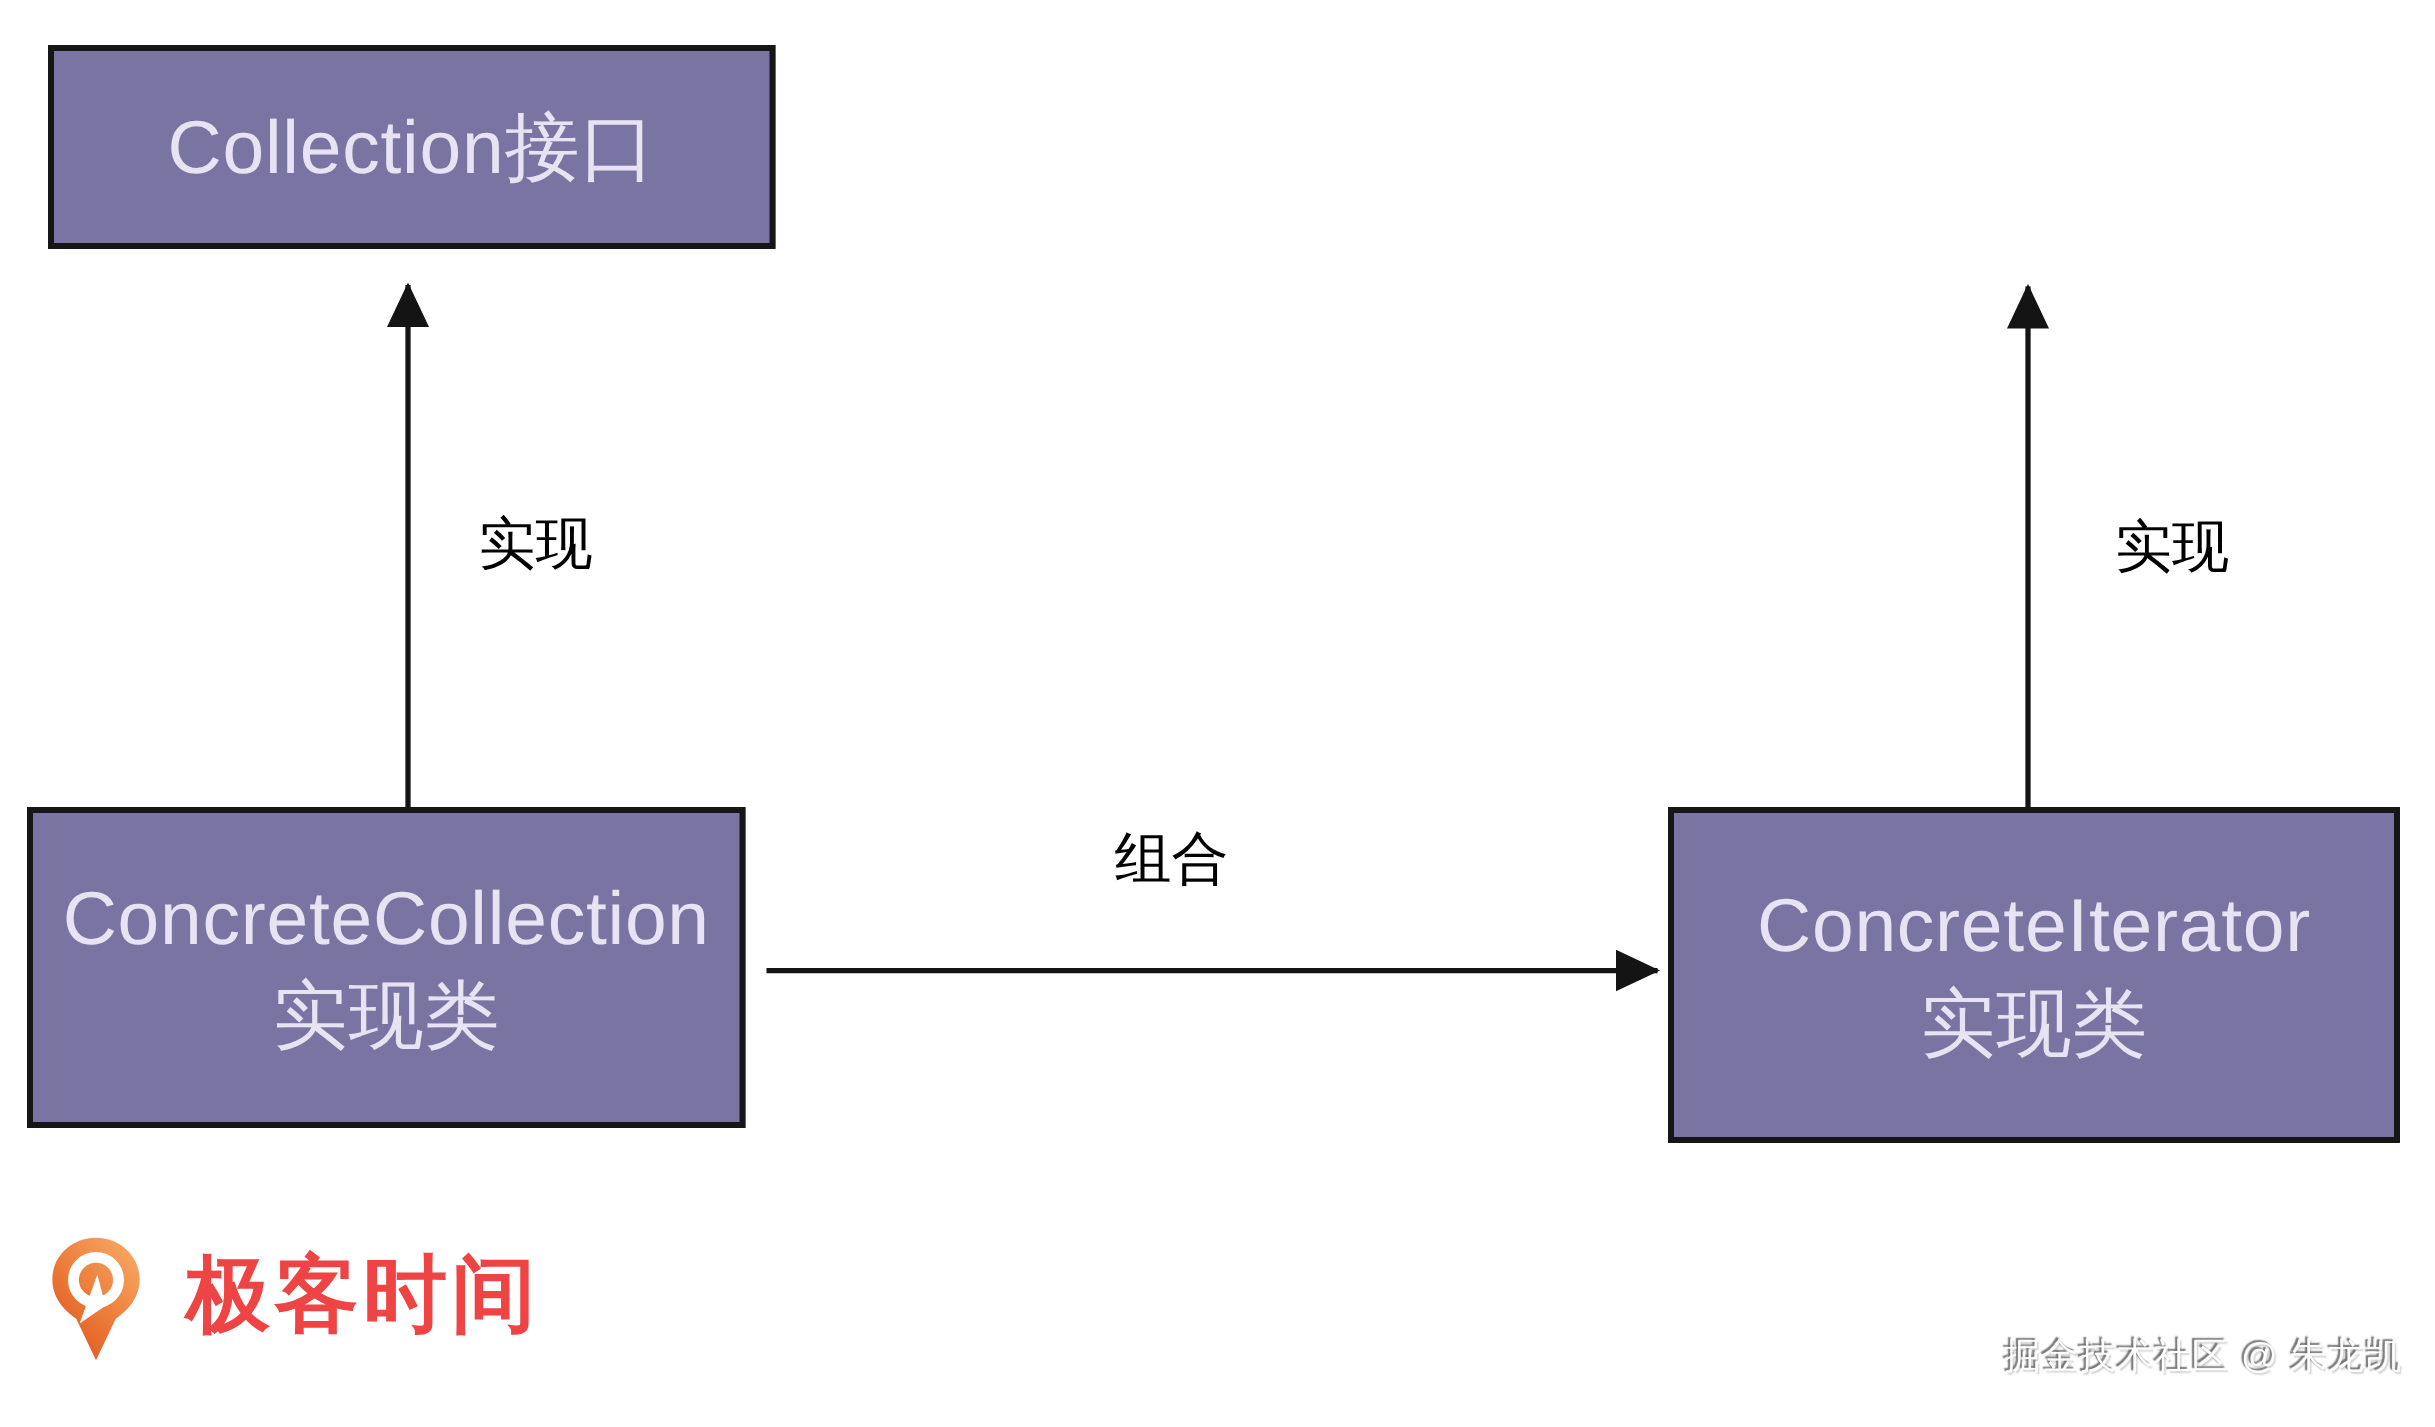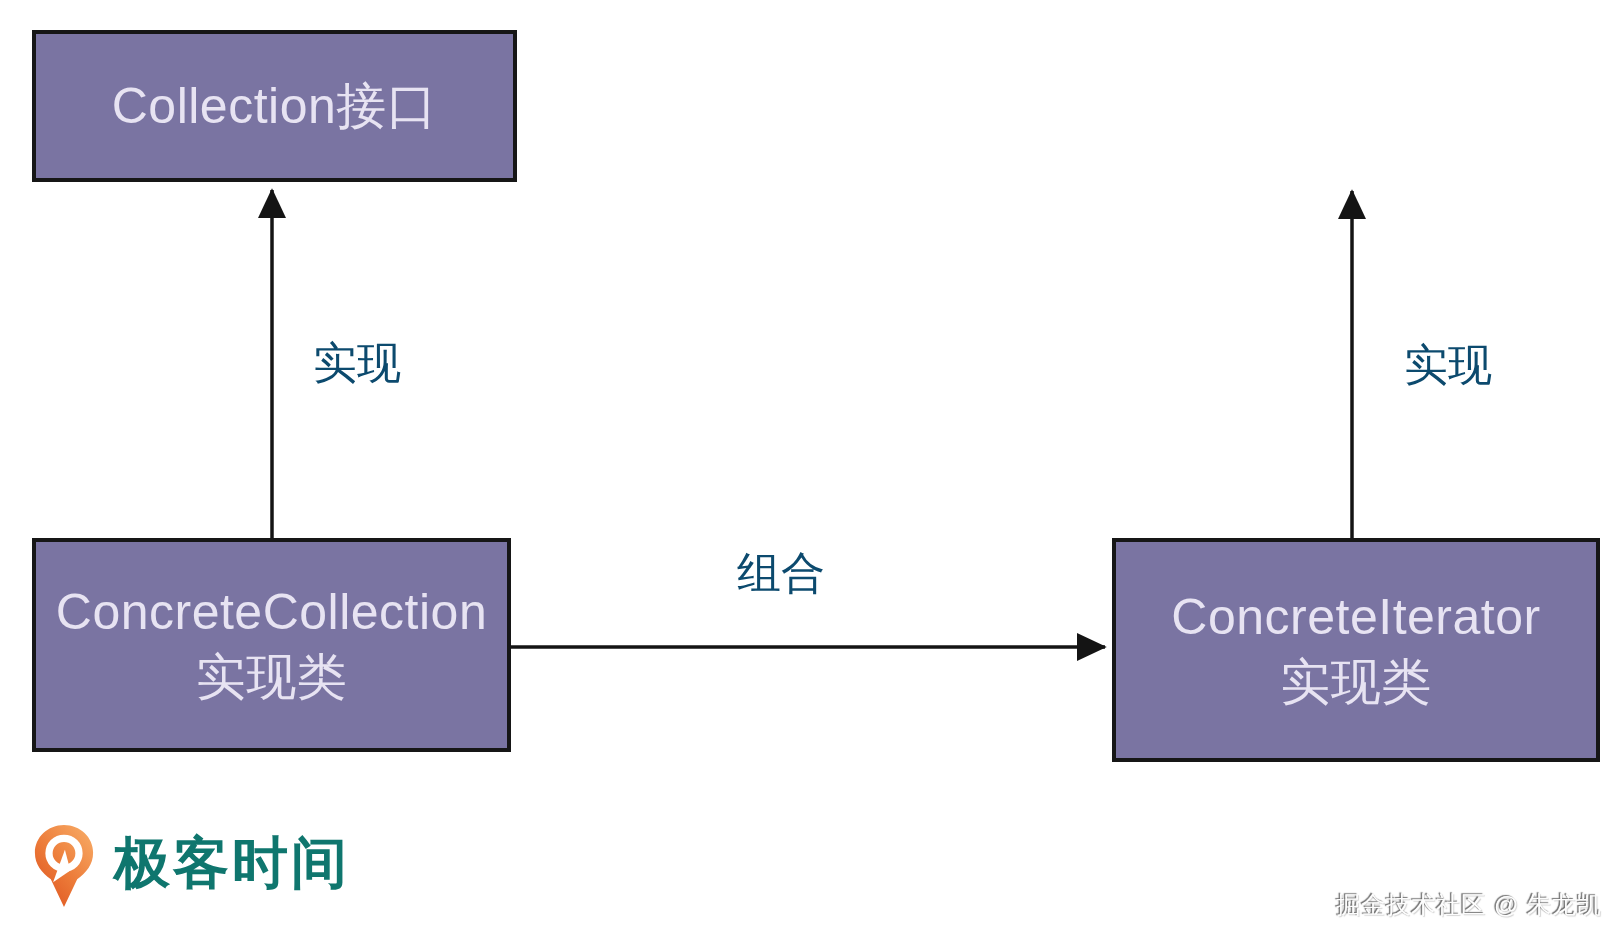--- a/index.html
+++ b/index.html
@@ -24,60 +24,60 @@
     display: flex;
     flex-direction: column;
     align-items: center;
     justify-content: center;
     text-align: center;
     color: #e7e3f2;
     font-size: 50px;
     line-height: 1.3;
     letter-spacing: 0.5px;
   }
-  .box-tl { left: 32px;   top: 30px;  width: 485px; height: 152px; }
+  .box-tl { left: 32px;   top: 30px;  width: 485px; height: 136px; }
   .box-tr { left: 1112px; top: 30px;  width: 488px; height: 153px; }
-  .box-bl { left: 32px;   top: 538px; width: 479px; height: 214px; }
+  .box-bl { left: 18px;   top: 538px; width: 479px; height: 214px; }
   .box-br { left: 1112px; top: 538px; width: 488px; height: 224px; }
 
   
   #arrows {
     position: absolute; inset: 0;
     width: 1623px; height: 951px;
     pointer-events: none;
   }
   #arrows line { stroke: #141414; stroke-width: 3.5px; }
 
   
   .edge-label {
     position: absolute;
-    color: #0c4a6e;
-    font-size: 44px;
+    color: #000000;
+    font-size: 38px;
     line-height: 1;
     white-space: nowrap;
     transform: translate(-50%, -50%);
   }
   .lbl-impl-left  { left: 357px;  top: 363px; }
   .lbl-impl-right { left: 1448px; top: 365px; }
   .lbl-compose    { left: 781px;  top: 573px; }
 
   
   .brand {
     position: absolute;
     left: 34px; top: 820px;
     display: flex;
     align-items: center;
     height: 86px;
   }
   .brand-icon { width: 60px; height: 84px; margin-top: 6px; }
   .brand-text {
-    margin-left: 20px;
+    margin-left: 30px;
     font-size: 56px;
     font-weight: bold;
-    color: #0f766e;
+    color: #ef4444;
     letter-spacing: 3px;
     line-height: 1;
     white-space: nowrap;
   }
 
   
   .watermark {
     position: absolute;
     right: 21px; top: 893px;
     font-size: 24px;

